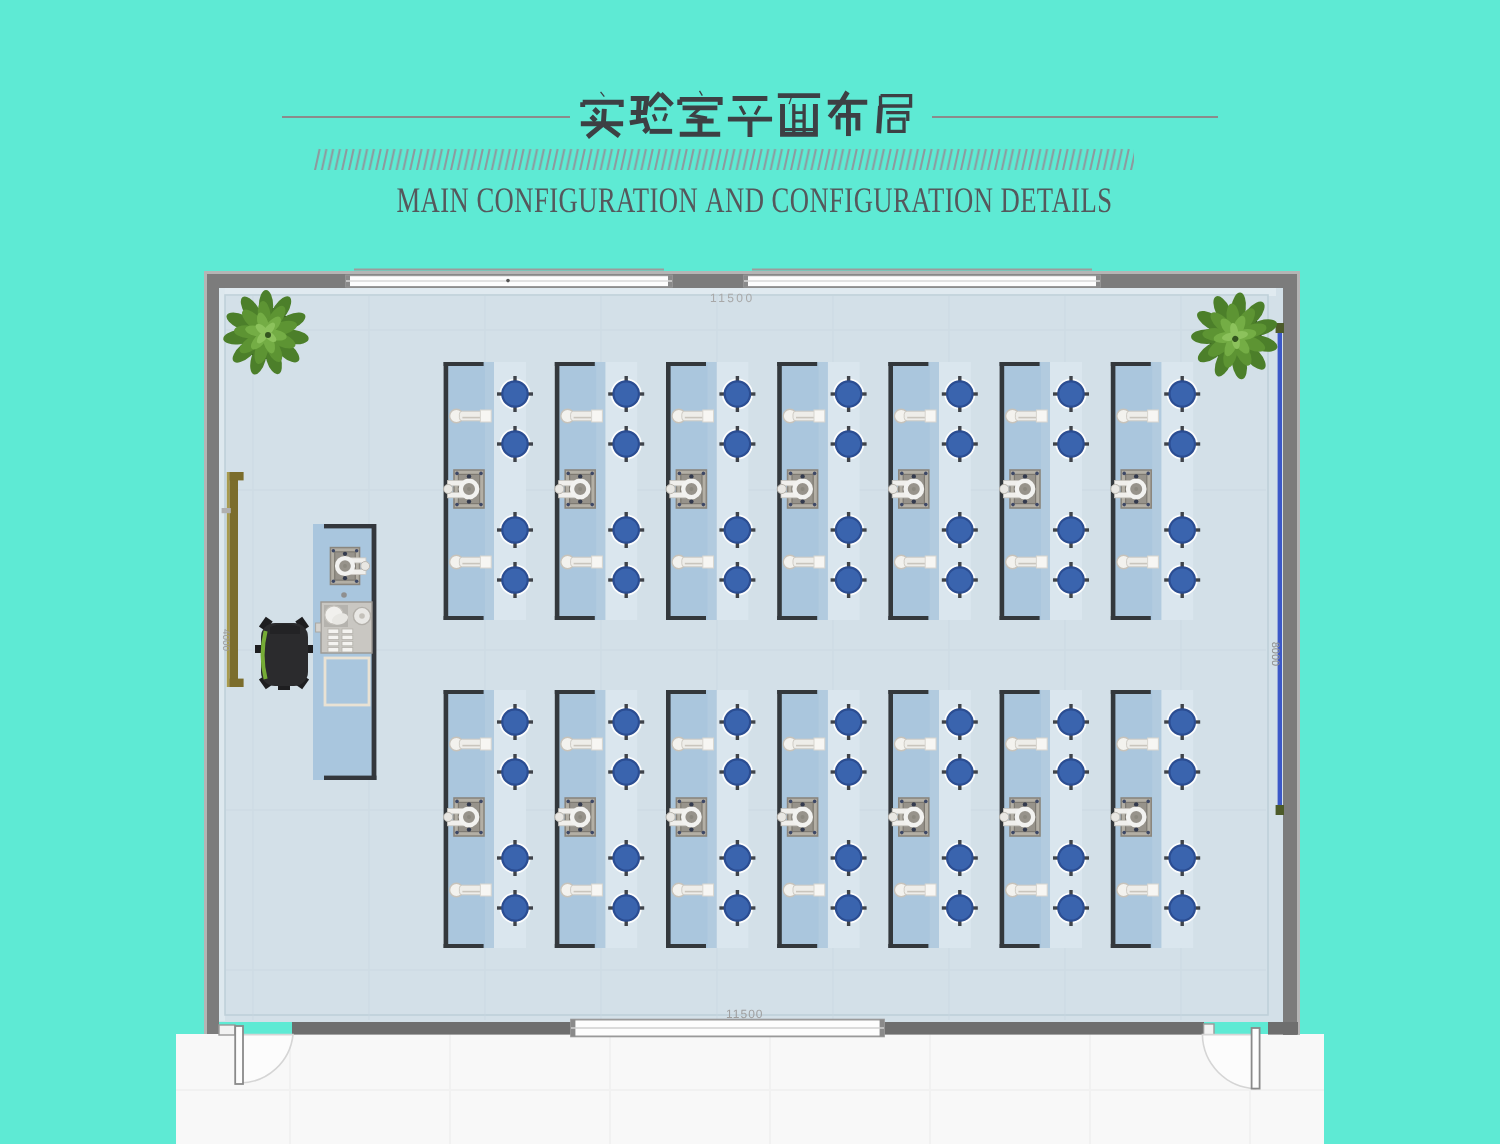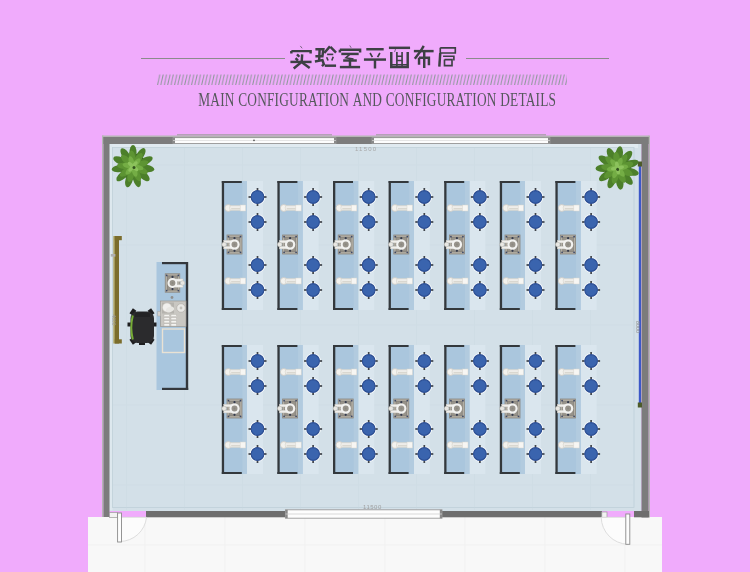--- a/index.html
+++ b/index.html
@@ -1,17 +1,17 @@
 <!DOCTYPE html>
 <html><head>
 <meta charset="utf-8">
 <style>
 html,body{margin:0;padding:0;background:#fff;width:750px;height:572px;overflow:hidden;
 font-family:"Liberation Sans",sans-serif;}
-#page{position:relative;width:750px;height:572px;background:#f0abfc;}
+#page{position:relative;width:750px;height:572px;background:#5eead4;}
 .abs{position:absolute;}
 </style>
 </head>
 <body>
 <div id="page">
 
 <svg class="abs" style="left:288px;top:44.5px" width="174" height="26" viewBox="0 0 174 26">
 <g stroke="#3d4044" stroke-width="2.8" fill="none" stroke-linecap="butt">
 
 <g transform="translate(1,0) scale(0.235)">

